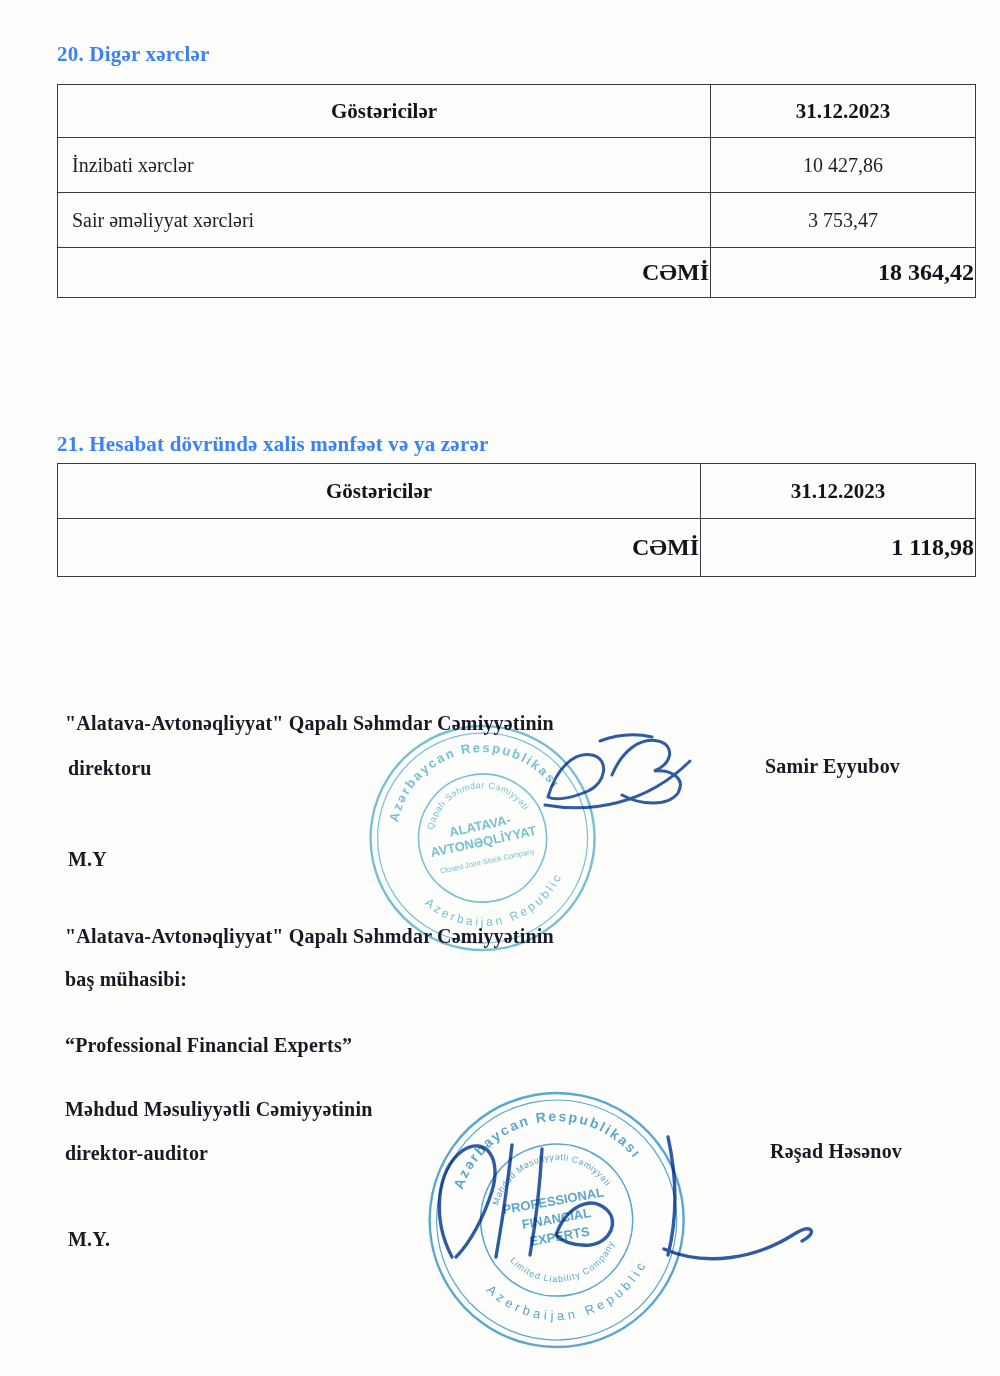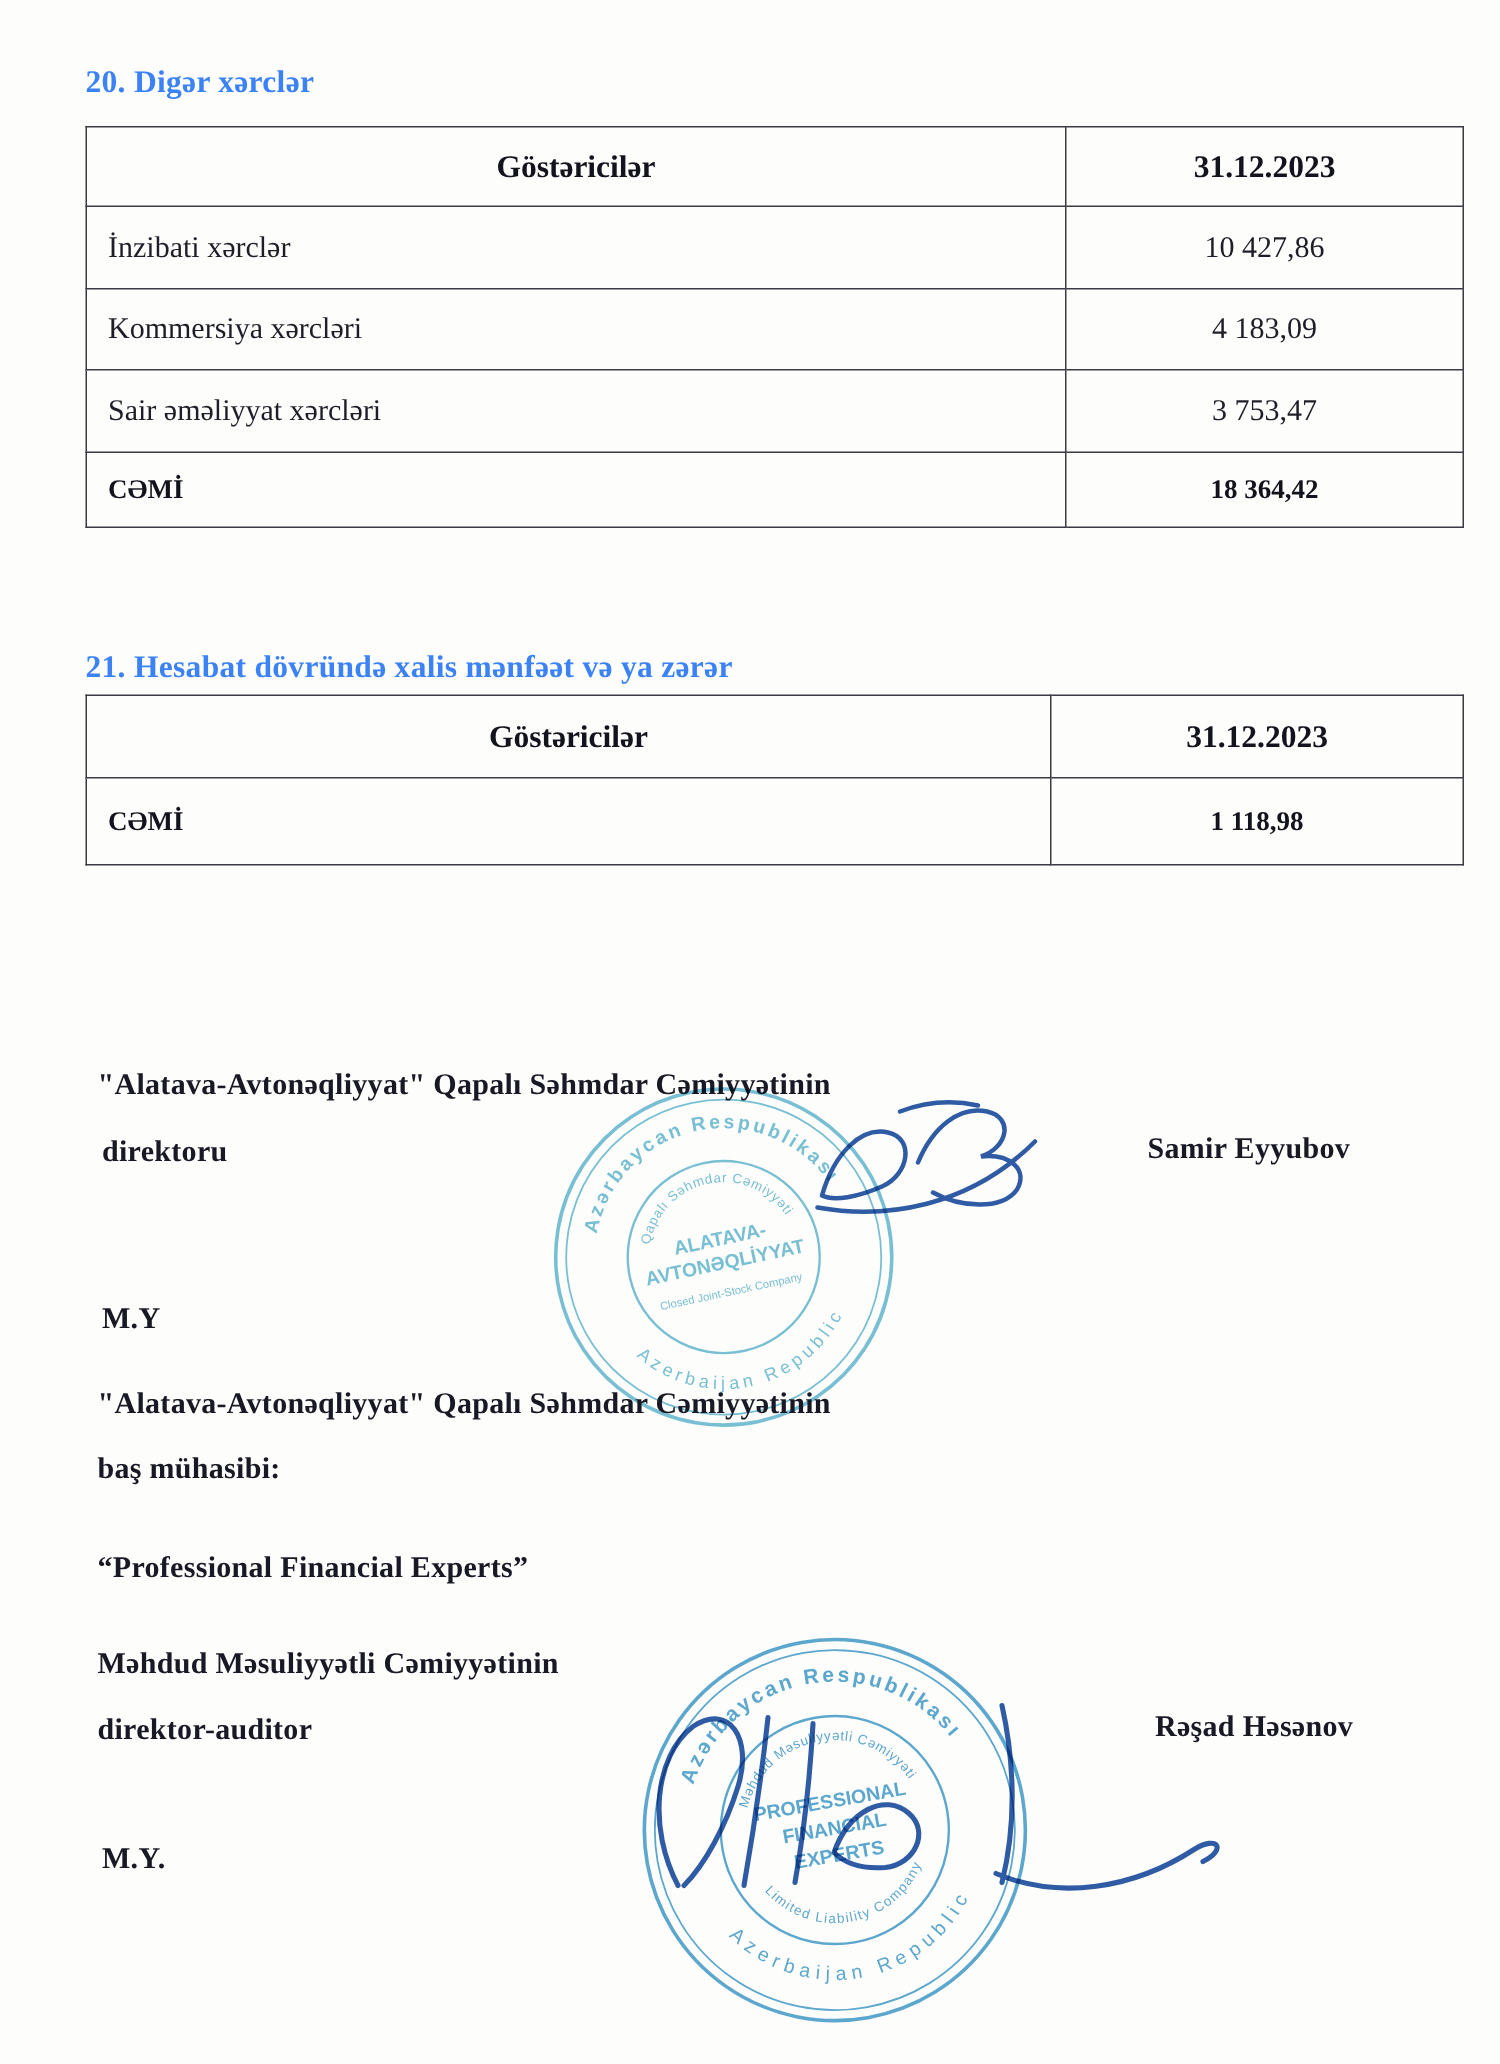--- a/index.html
+++ b/index.html
@@ -26,21 +26,21 @@
     position: absolute;
     border-collapse: collapse;
     table-layout: fixed;
     font-size: 20px;
     color: #1e1e28;
   }
   .tbl td { border: 1.6px solid #3a3a42; vertical-align: middle; }
   .hdr td { text-align: center; font-weight: bold; font-size: 21px; color:#13131d; }
   .label-cell { padding-left: 14px; text-align: left; }
   .value-cell { text-align: center; margin-left: 16px; }
-  .total-row td { font-weight: bold; font-size: 18px; color:#13131d; }
+  .total-row td { font-weight: bold; font-size: 24px; color:#13131d;text-align:right; }
   .sigline {
     position: absolute;
     font-weight: bold;
     font-size: 20px;
     color: #191925;
     letter-spacing: .2px;
     white-space: nowrap;
   }
   .stamp { position: absolute; mix-blend-mode: multiply; }
   .stamp text { font-family: "Liberation Sans", sans-serif; }
@@ -59,24 +59,20 @@
         <col style="width:265px">
       </colgroup>
     <tbody>
       <tr class="hdr" style="height:53px;">
         <td>Göstəricilər</td>
         <td>31.12.2023</td>
       </tr>
       <tr style="height:55px;">
         <td class="label-cell">İnzibati xərclər</td>
         <td class="value-cell">10 427,86</td>
-      </tr>
-      <tr style="height:54px;">
-        <td class="label-cell">Kommersiya xərcləri</td>
-        <td class="value-cell">4 183,09</td>
       </tr>
       <tr style="height:55px;">
         <td class="label-cell">Sair əməliyyat xərcləri</td>
         <td class="value-cell">3 753,47</td>
       </tr>
       <tr class="total-row" style="height:50px;">
         <td class="label-cell">CƏMİ</td>
         <td class="value-cell">18 364,42</td>
       </tr>
     </tbody>
@@ -97,21 +93,21 @@
       <tr class="total-row" style="height:58px;">
         <td class="label-cell">CƏMİ</td>
         <td class="value-cell">1 118,98</td>
       </tr>
     </tbody>
   </table>
 
   <div class="sigline" style="left:65px; top:712px;">"Alatava-Avtonəqliyyat"  Qapalı Səhmdar Cəmiyyətinin</div>
   <div class="sigline" style="left:68px; top:757px;">direktoru</div>
   <div class="sigline" style="left:765px; top:755px;">Samir Eyyubov</div>
-  <div class="sigline" style="left:68px; top:848px;margin-top:20px;">M.Y</div>
+  <div class="sigline" style="left:68px; top:848px;">M.Y</div>
 
   <div class="stamp" style="left:363px; top:718px; transform:rotate(-12deg); opacity:.72;">
     <svg width="240" height="240" viewBox="0 0 240 240">
       <defs>
         <path id="s1-top" d="M 34 120 A 86 86 0 0 1 206 120"></path>
         <path id="s1-bot" d="M 32 120 A 88 88 0 0 0 208 120"></path>
         <path id="s1-inner-top" d="M 70 120 A 50 50 0 0 1 170 120"></path>
       </defs>
       <g stroke="#45a9c9" fill="none">
         <circle cx="120" cy="120" r="112" stroke-width="2.4"></circle>

